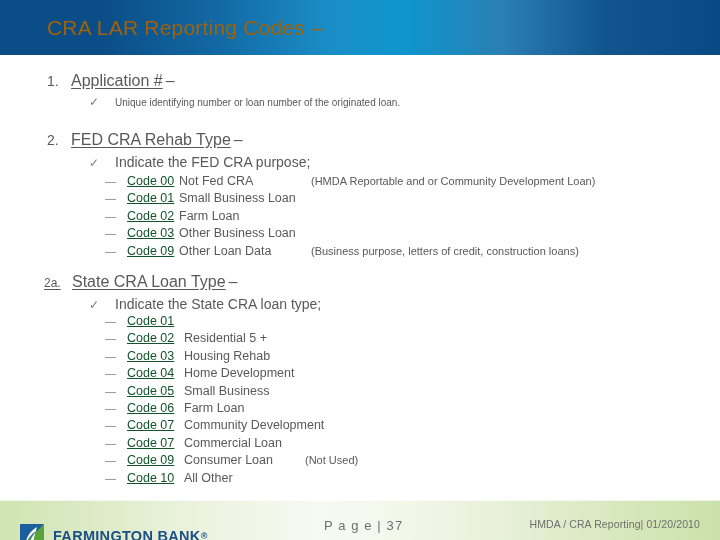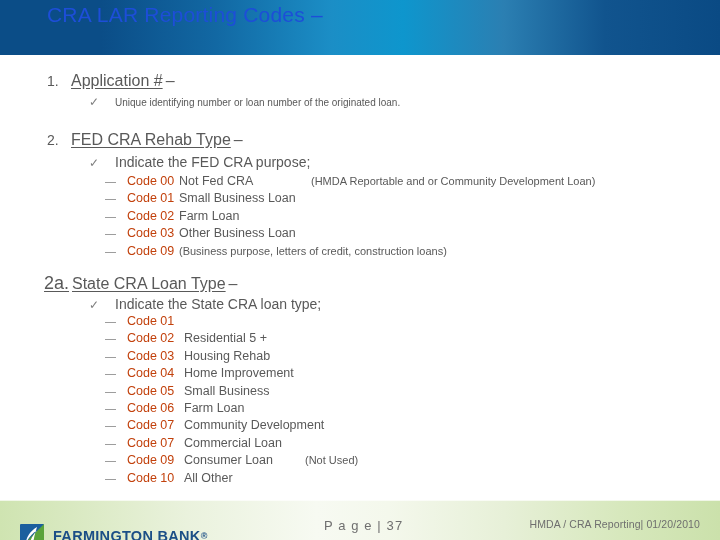--- a/index.html
+++ b/index.html
@@ -32,24 +32,24 @@
       #1b8ec6 46%,
       #0e96cd 56%,
       #2b7fb2 70%,
       #11548e 84%,
       #0a4a84 100%
     );
   }
   .header-title {
     position: absolute;
     left: 47px;
-    top: 3px;
+    top: 16px;
     font-size: 21px;
     line-height: 24px;
-    color: #1d4ed8;
+    color: #a16207;
     font-weight: normal;
     letter-spacing: 0.2px;
     white-space: nowrap;
   }
 
   
   .content {
     position: absolute;
     left: 0;
     top: 55px;
@@ -63,21 +63,21 @@
     align-items: baseline;
     white-space: nowrap;
   }
   .level1 .num {
     width: 24px;
     font-size: 14px;
     color: #595959;
     flex: none;
   }
   .level1 .num.small {
-    font-size: 18px;
+    font-size: 12px;
     width: 28px;
   }
   .level1 .ttl {
     font-size: 16px;
     color: #595959;
     text-decoration: underline;
     text-underline-offset: 2px;
   }
   .level1 .dashmark {
     font-size: 16px;
@@ -116,21 +116,22 @@
   .code-row .bullet {
     width: 22px;
     flex: none;
     font-size: 11px;
     color: #7f7f7f;
     letter-spacing: -0.5px;
   }
   .code-row .code {
     flex: none;
     font-size: 12.5px;
-    color: #c2410c;
+    color: #14532d;
+    text-decoration: underline;
   }
   .code-row .label {
     flex: none;
     font-size: 12.5px;
     color: #595959;
   }
   .code-row .note {
     flex: none;
     font-size: 11px;
     color: #595959;
@@ -260,20 +261,21 @@
         <span class="label">Farm Loan</span>
       </div>
       <div class="code-row">
         <span class="bullet">—</span>
         <span class="code">Code 03</span>
         <span class="label">Other Business Loan</span>
       </div>
       <div class="code-row">
         <span class="bullet">—</span>
         <span class="code">Code 09</span>
+        <span class="label">Other Loan Data</span>
         <span class="note">(Business purpose, letters of credit, construction loans)</span>
       </div>
     </div>
 
   <div class="level1" style="left:44px; top:218px;">
     <span class="num small ttl">2a.</span>
     <span class="ttl">State CRA Loan Type</span>
     <span class="dashmark">–</span>
   </div>
   <div class="level2 big" style="left:89px; top:241px;">
@@ -291,21 +293,21 @@
         <span class="label">Residential 5 +</span>
       </div>
       <div class="code-row">
         <span class="bullet">—</span>
         <span class="code">Code 03</span>
         <span class="label">Housing Rehab</span>
       </div>
       <div class="code-row">
         <span class="bullet">—</span>
         <span class="code">Code 04</span>
-        <span class="label">Home Improvement</span>
+        <span class="label">Home Development</span>
       </div>
       <div class="code-row">
         <span class="bullet">—</span>
         <span class="code">Code 05</span>
         <span class="label">Small Business</span>
       </div>
       <div class="code-row">
         <span class="bullet">—</span>
         <span class="code">Code 06</span>
         <span class="label">Farm Loan</span>

